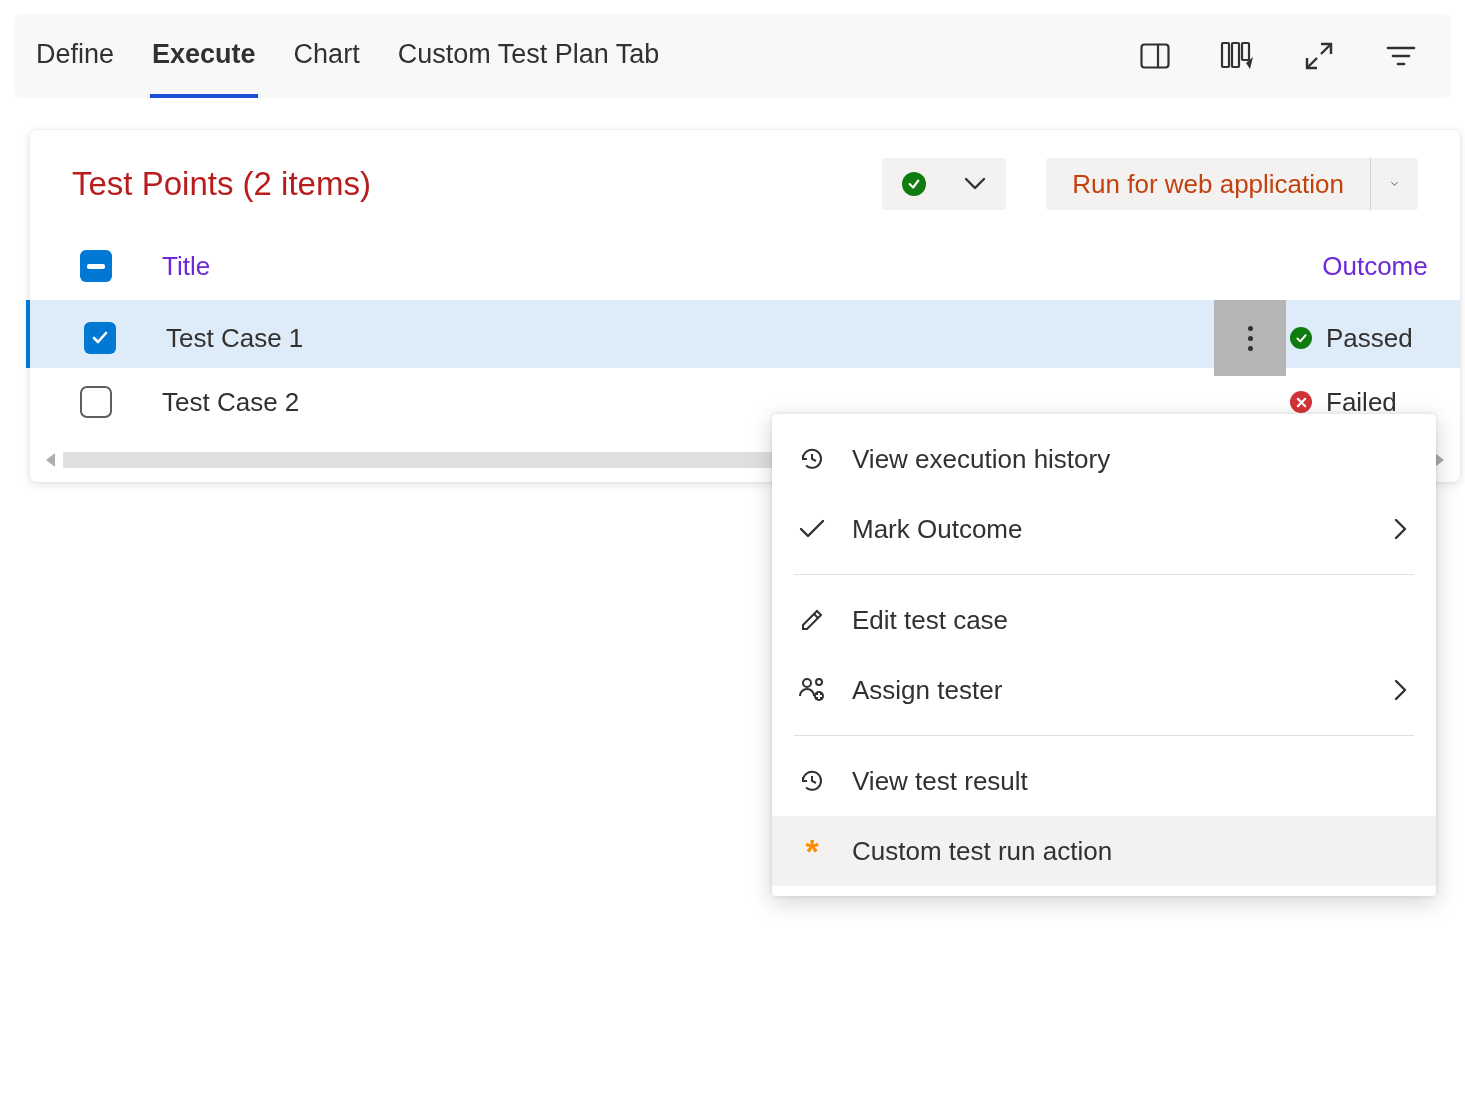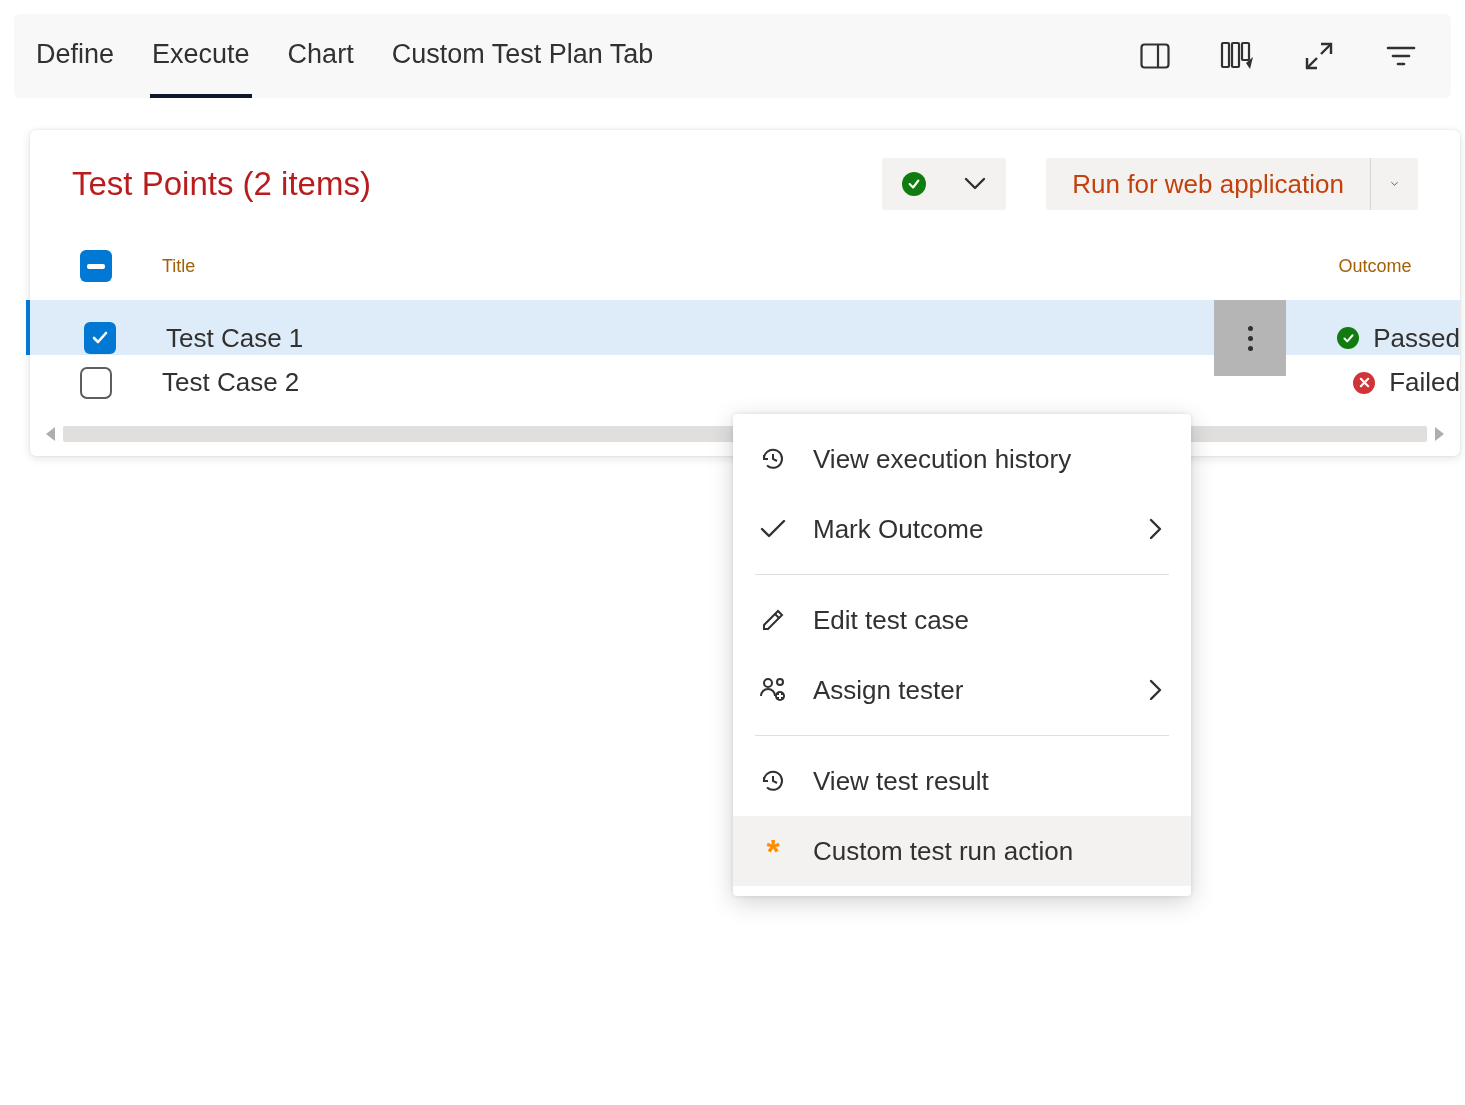--- a/index.html
+++ b/index.html
@@ -24,22 +24,22 @@
   }
   .tabs { display: flex; gap: 34px; flex: 1; }
   .tab {
     font-size: 27px;
     color: #323130;
     padding: 24px 2px;
     cursor: pointer;
     border-bottom: 4px solid transparent;
   }
   .tab.active {
-    font-weight: 400;
-    border-bottom: 4px solid #0f172a;
+    font-weight: 700;
+    border-bottom: 4px solid #1d4ed8;
   }
   .tabs-right { display: flex; gap: 42px; align-items: center; padding-right: 10px; }
   .tool-icon { width: 40px; height: 40px; display:flex; align-items:center; justify-content:center; cursor:pointer; }
   
   
   .card {
     margin-top: 32px;
     margin-left: 16px;
     width: 1430px;
     background: #fff;
@@ -85,81 +85,81 @@
   }
   .green-circle svg { width:14px; height:14px; }
   
   
   .table-header {
     display: grid;
     grid-template-columns: 132px 1fr 170px;
     align-items: center;
     padding: 12px 0 18px 0;
   }
-  .th-title, .th-outcome { font-size: 18px; color: #a16207; }
+  .th-title, .th-outcome { font-size: 26px; color: #6d28d9; }
   .th-outcome { text-align: center; }
   .checkbox-cell { display:flex; justify-content:center; }
   
   .checkbox {
     width: 32px; height: 32px; border-radius:6px;
     display:flex; align-items:center; justify-content:center;
     cursor:pointer;
   }
   .checkbox.indeterminate { background:#0078d4; }
   .checkbox.indeterminate .dash { width:18px; height:5px; background:#fff; border-radius:2px; }
   .checkbox.checked { background:#0078d4; }
   .checkbox.checked svg { width:20px; height:20px; }
   .checkbox.unchecked { border:2px solid #605e5c; border-radius:7px; }
   
   .row {
     display: grid;
     grid-template-columns: 132px 1fr 76px 170px;
     align-items: center;
-    height: 55px;
+    height: 68px;
     font-size: 26px;
   }
   .row.selected {
     background: #deecf9;
     border-left: 4px solid #0078d4;
     margin-left: -4px;
     padding-left: 4px;
   }
   .row .title-cell { color:#323130; }
   .more-btn {
     width: 72px; height: 76px;
     display:flex; align-items:center; justify-content:center;
     cursor:pointer;
   }
   .more-btn.pressed { background:#b5b5b5; }
   .more-dots { display:flex; flex-direction:column; gap:5px; }
   .more-dots span { width:5px; height:5px; background:#323130; border-radius:50%; }
   
-  .outcome-cell { display:flex; align-items:center; gap:14px;justify-content:flex-end; }
+  .outcome-cell { display:flex; align-items:center; gap:14px; }
   .status-pass { width:22px; height:22px; background:#107c10; border-radius:50%; display:flex;align-items:center;justify-content:center;}
   .status-pass svg{width:13px;height:13px;}
   .status-fail { width:22px; height:22px; background:#d13438; border-radius:50%; display:flex;align-items:center;justify-content:center;}
   .status-fail svg{width:11px;height:11px;}
   
   .hscroll {
     height: 20px;
     margin: 14px 16px 8px 16px;
     position:relative;
     display:flex; align-items:center;
   }
   .hscroll .track { flex:1; height:16px; background:#e1dfdd; border-radius:2px; margin:0 8px;}
   .hscroll .tri { width:0;height:0;border-top:7px solid transparent;border-bottom:7px solid transparent;}
   .hscroll .tri.left{border-right:9px solid #aeaeae;}
   .hscroll .tri.right{border-left:9px solid #aeaeae;}
   
   
   .context-menu {
     position: absolute;
-    left: 733px;
+    left: 772px;
     top: 414px;
-    width: 458px;
+    width: 664px;
     background: #fff;
     box-shadow: 0 6px 24px rgba(0,0,0,0.18), 0 0 4px rgba(0,0,0,0.1);
     border-radius: 4px;
     padding: 10px 0;
     z-index: 50;
   }
   .menu-item {
     display:grid;
     grid-template-columns: 80px 1fr 50px;
     align-items:center;

